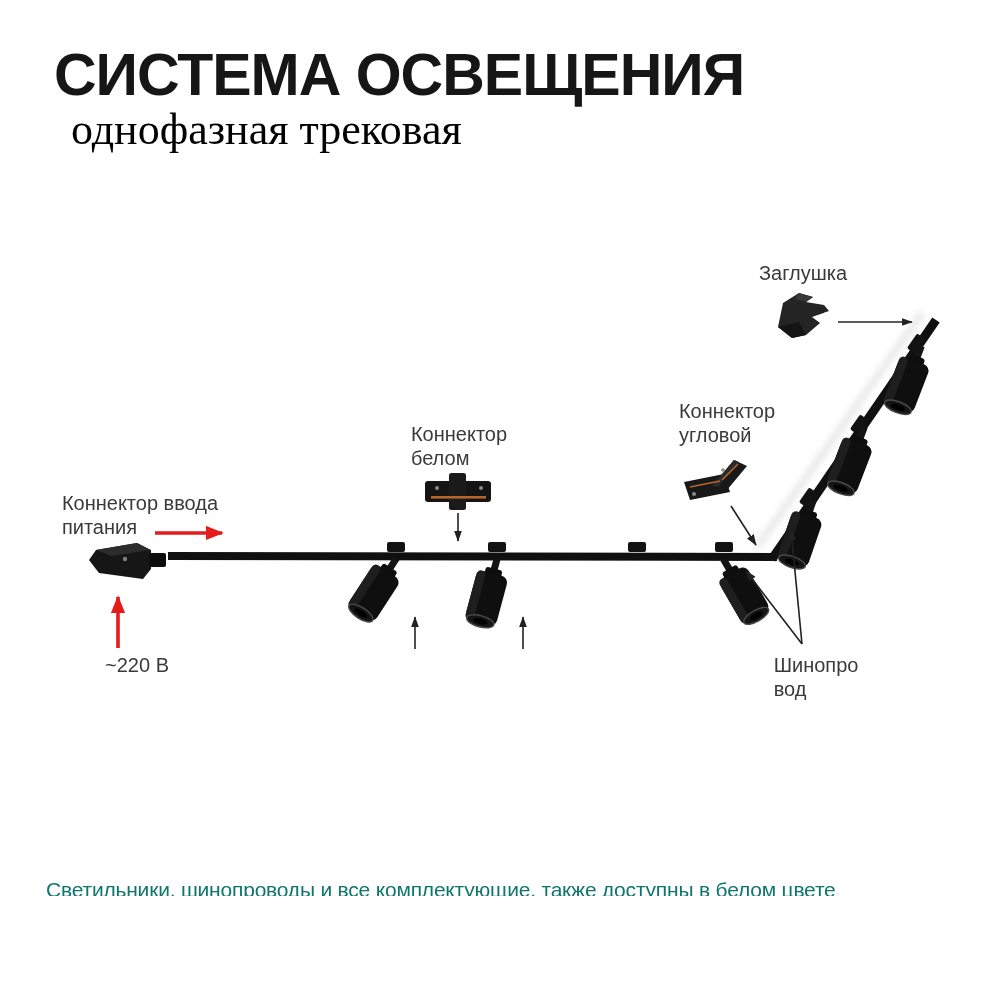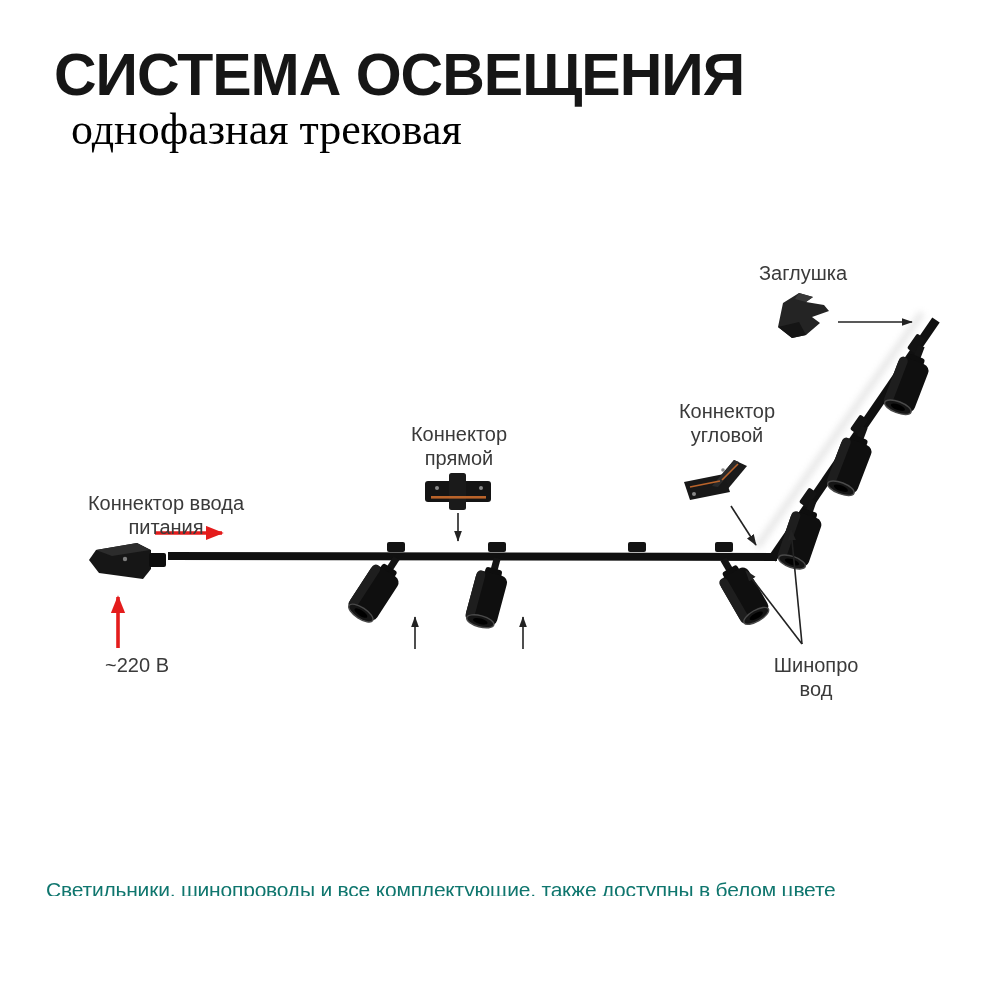--- a/index.html
+++ b/index.html
@@ -10,21 +10,21 @@
   .abs{position:absolute;}
   #title{
     left:54px;top:46px;font-size:59px;font-weight:bold;letter-spacing:-1px;
     color:#161616;line-height:1.0;white-space:nowrap;
   }
   #subtitle{
     left:71px;top:108px;font-size:44px;font-weight:400;color:#000000;
     line-height:1.0;white-space:nowrap;font-family:Liberation Serif, serif;
   }
   .dlabel{
-    font-size:20px;color:#3a3a3a;text-align:center;line-height:24px;white-space:nowrap;
+    font-size:20px;color:#3a3a3a;text-align:left;line-height:24px;white-space:nowrap;
     transform:translateX(-50%);
   }
   #footer-note{
     left:46px;top:878px;font-size:21px;letter-spacing:-0.2px;color:#0f766e;white-space:nowrap;
   }
   svg{display:block;}
 </style>
 </head>
 <body>
 
@@ -129,28 +129,28 @@
     <g stroke="#e41c1c" stroke-width="3.6" fill="none">
       <line x1="155" y1="533" x2="222" y2="533" marker-end="url(#ah-red)"></line>
       <line x1="118" y1="648" x2="118" y2="597" marker-end="url(#ah-red)"></line>
     </g>
   </svg>
 
   <div class="abs dlabel" style="left:803px;top:261px">
     <span>Заглушка</span>
   </div>
 
-  <div class="abs dlabel" style="left:166px;top:491px">
+  <div class="abs dlabel" style="left:140px;top:491px">
     <div>Коннектор ввода</div>
     <div>питания</div>
   </div>
 
   <div class="abs dlabel" style="left:459px;top:422px">
     <div>Коннектор</div>
-    <div>прямой</div>
+    <div>белом</div>
   </div>
 
   <div class="abs dlabel" style="left:727px;top:399px">
     <div>Коннектор</div>
     <div>угловой</div>
   </div>
 
   <div class="abs dlabel" style="left:137px;top:653px">
     <span>~220 В</span>
   </div>

